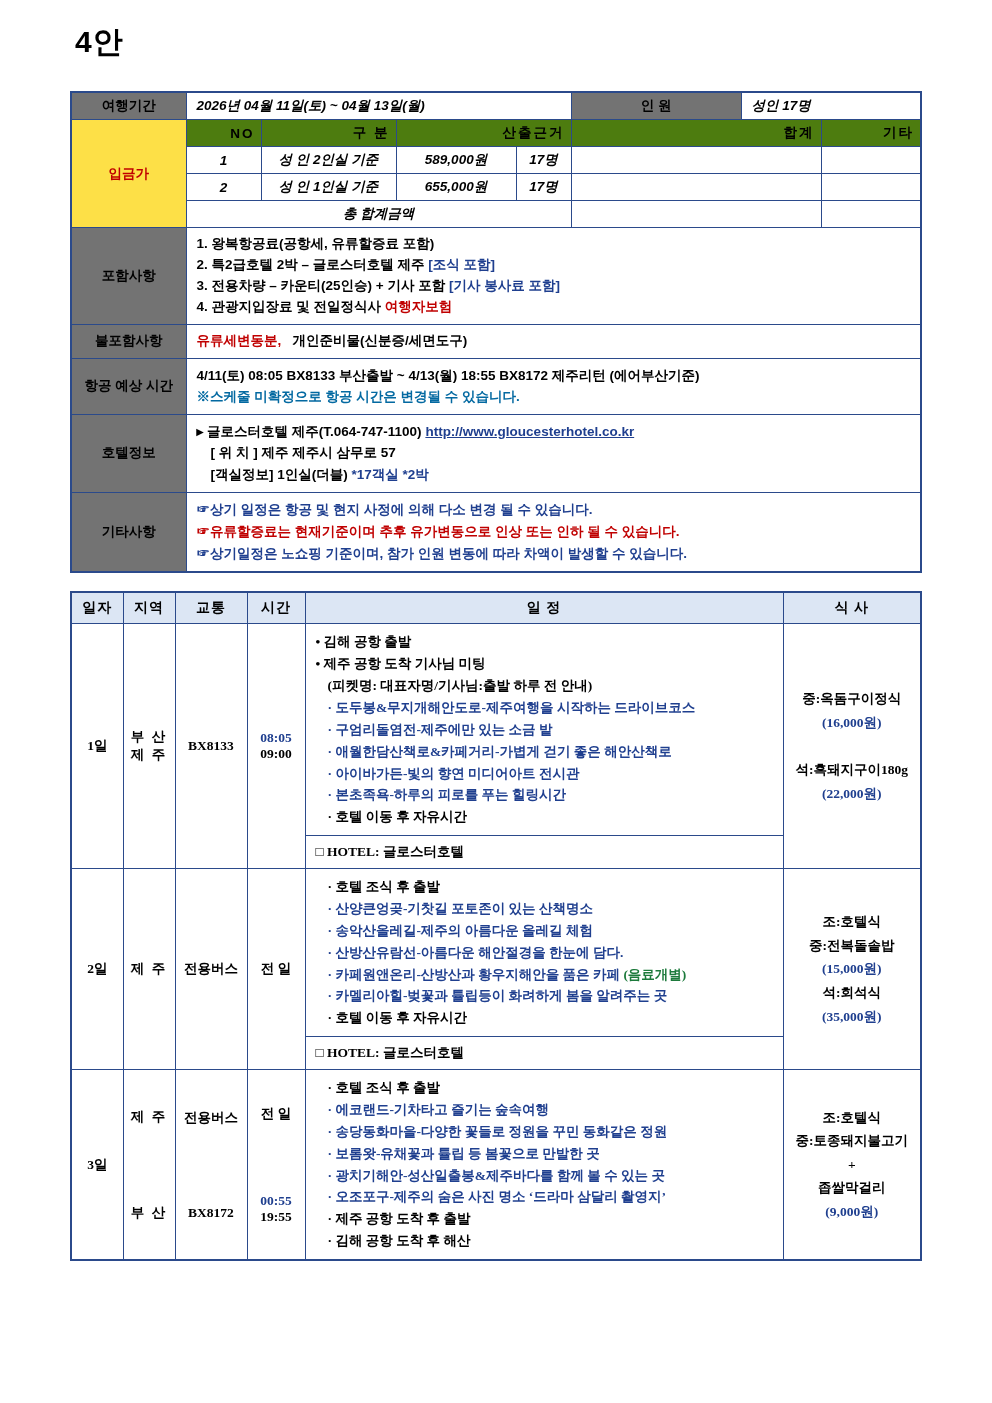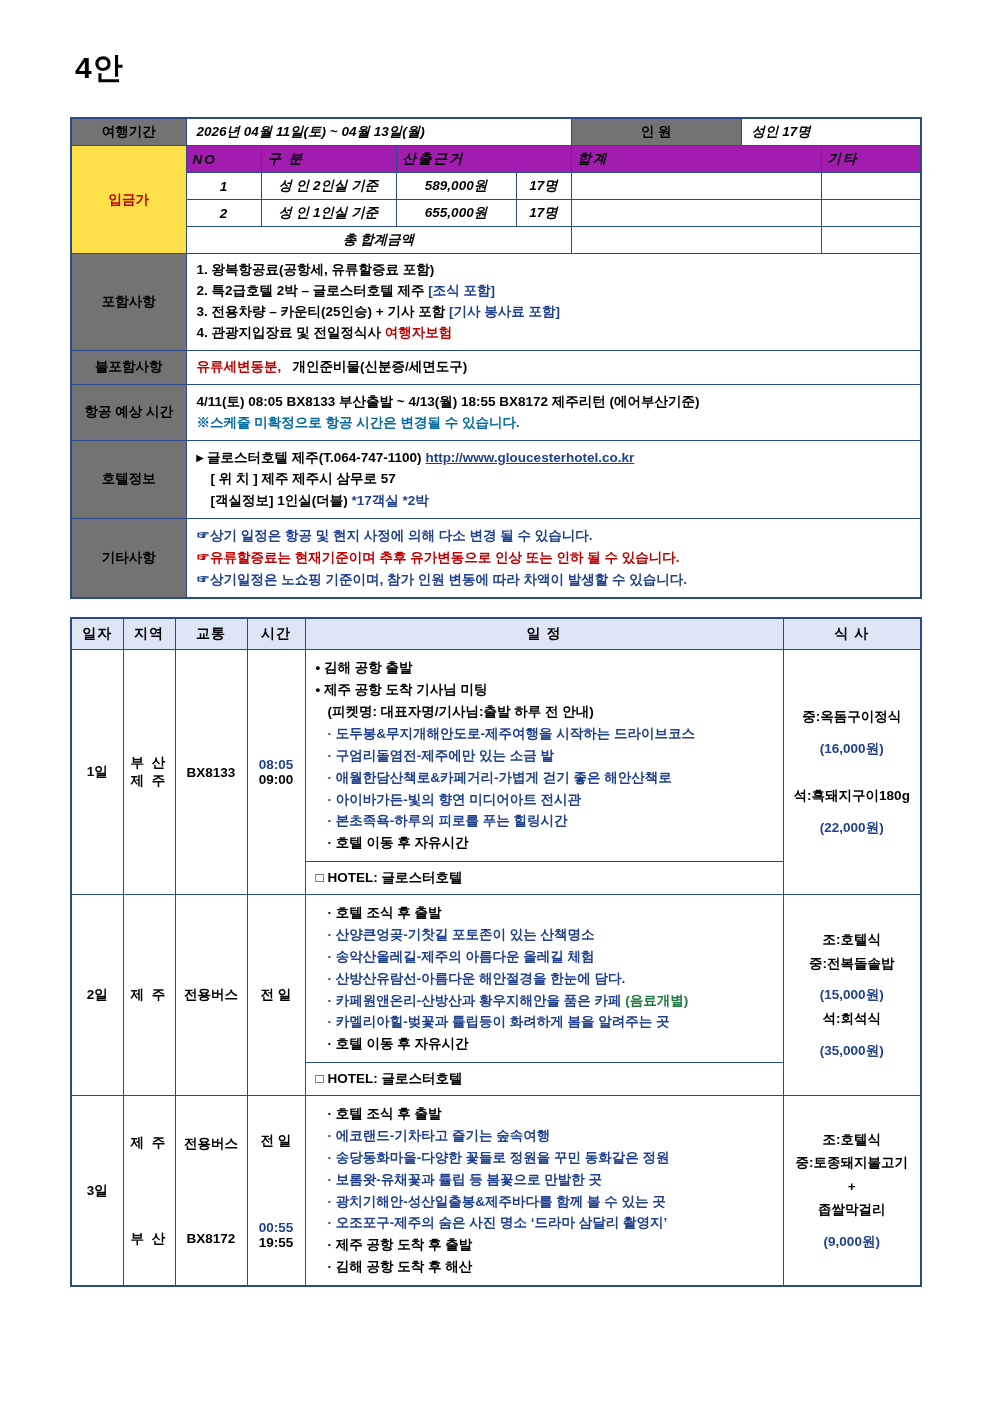--- a/index.html
+++ b/index.html
@@ -11,21 +11,21 @@
     width: 992px;
     height: 1403px;
     font-family: "Liberation Sans", sans-serif;
     color: #000;
     position: relative;
   }
   .page {
     width: 972px;
     height: 1403px;
     box-sizing: border-box;
-    padding: 38px 70px 0 70px;
+    padding: 12px 70px 0 70px;
     position: relative;
   }
   .doc-title {
     font-size: 30px;
     font-weight: bold;
     letter-spacing: 1px;
     margin: 10px 0 28px 5px;
     color: #000;
   }
   table {
@@ -52,26 +52,25 @@
     color: #000;
   }
   .lbl-red {
     background: #fde047;
     text-align: center;
     font-weight: bold;
     font-size: 15px;
     color: #c00000;
   }
   .hdr {
-    background: #a21caf;
-    text-align: left;
+    background: #4d7c0f;
+    text-align: right;
     font-weight: bold;
     font-size: 14px;
     letter-spacing: 2px;
-    font-style: italic;
   }
   .ctr { text-align: center; }
   .bold { font-weight: bold; font-style: italic; }
   .pad-l { padding-left: 10px !important; }
   .blue-txt { color: #1f3f8f; }
 
   .incl-cell {
     font-size: 13.5px;
     line-height: 1.55;
     padding: 6px 10px !important;
@@ -110,20 +109,21 @@
 
   
   .itin-table {
     width: 850px;
     border: 2px solid #2b4a8b;
   }
   .itin-table th, .itin-table td {
     border: 1px solid #2b4a8b;
     font-size: 13.5px;
     vertical-align: middle;
+    font-family: Liberation Serif, serif;
   }
   .itin-table th {
     background: #dce6f4;
     font-weight: bold;
     font-size: 14px;
     padding: 6px 2px;
     letter-spacing: 1px;
   }
   .itin-table td { padding: 4px 5px; }
   .day-cell, .area-cell, .trans-cell, .time-cell {
@@ -145,21 +145,21 @@
     padding: 7px 10px !important;
     font-weight: bold;
     font-size: 13.5px;
   }
   .meal {
     text-align: center;
     font-weight: bold;
     line-height: 1.75;
     font-size: 13px;
   }
-  .meal .price { color: #1f3f8f; margin-top: 8px; }
+  .meal .price { color: #1f3f8f; }
 </style>
 </head>
 <body>
 
 <div class="page">
 
   <div class="doc-title">4안</div>
 
   <table class="info-table">
     <colgroup>

